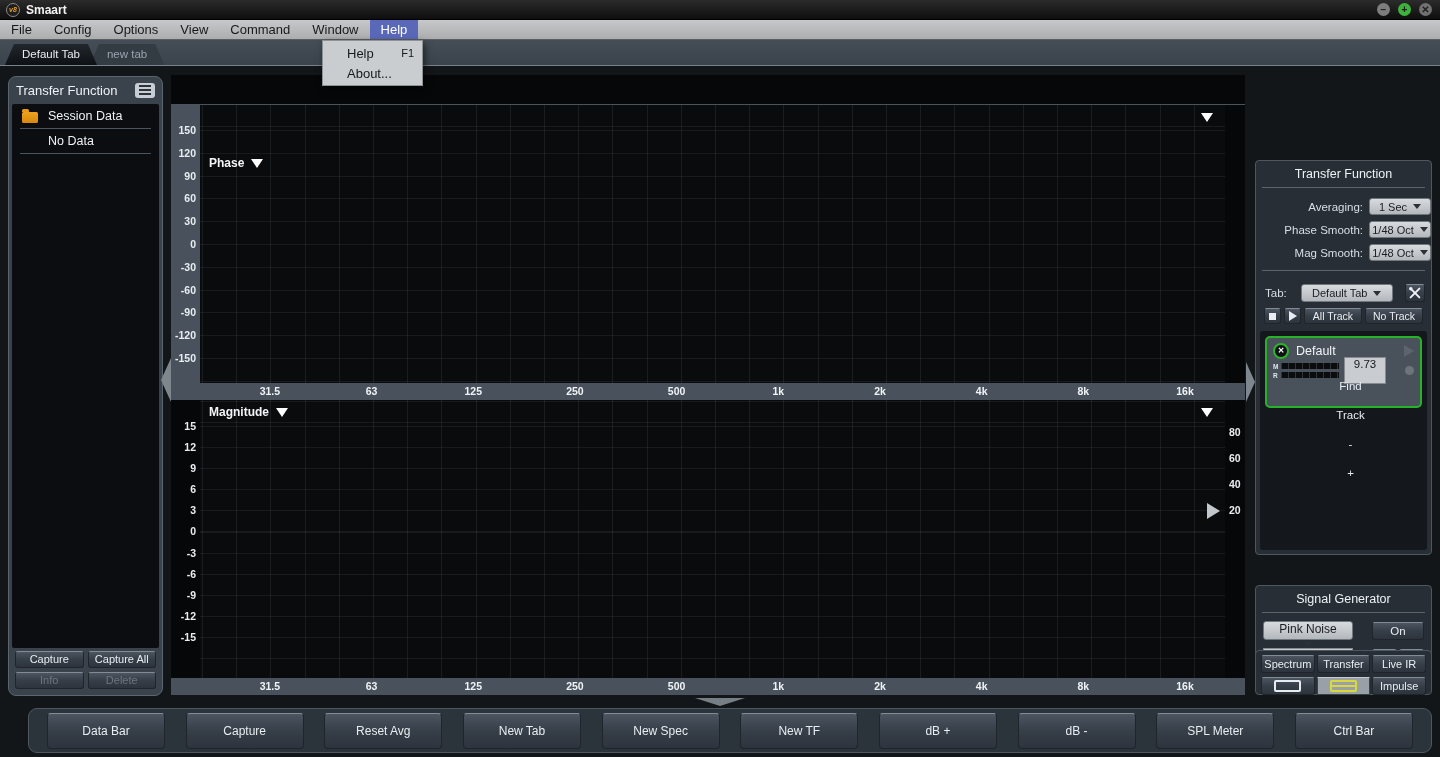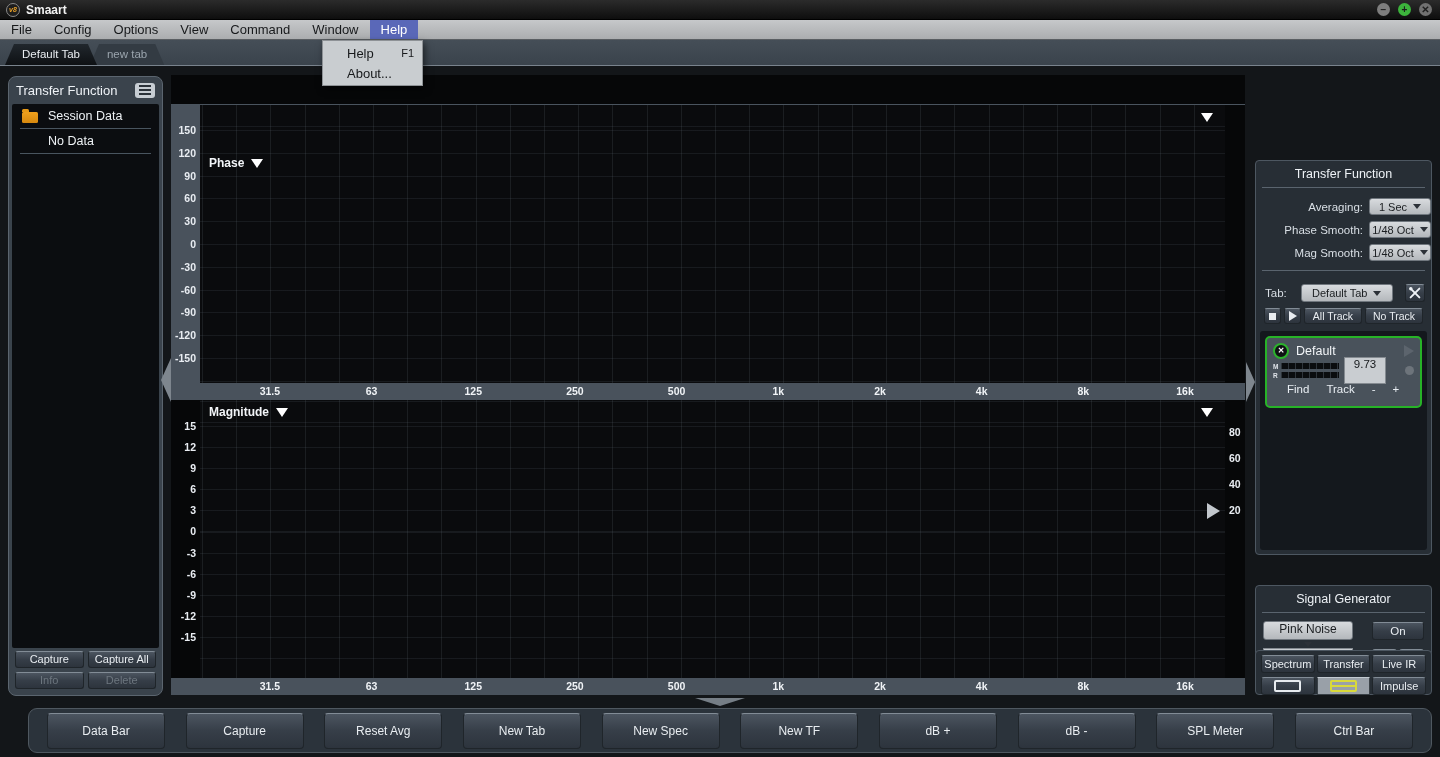--- a/index.html
+++ b/index.html
@@ -148,21 +148,21 @@
     border-bottom:6px solid transparent; border-left:10px solid #5c646d; }
   .tc-row2 { display:flex; align-items:center; gap:5px; height:19px; }
   .meters { display:flex; flex-direction:column; gap:2px; }
   .meter-line { display:flex; align-items:center; gap:2px; }
   .meter-line em { font-style:normal; font-size:6.5px; font-weight:bold; color:#dfe3e8; width:6px; }
   .meter-bar { width:58px; height:6px; background:#0a0c0e;
     background-image:repeating-linear-gradient(to right,#2e343a 0 1px,transparent 1px 7px); }
   .val-box { width:42px; height:27px; background:#c9cdd1; border:1px solid #858b91;
     font-size:11.5px; color:#15181b; text-align:center; line-height:13px; }
   .tc-circle { width:9px; height:9px; border-radius:50%; background:#6d747b; margin-left:auto; }
-  .tc-row3 { display:flex; align-items:center; gap:17px; padding-left:14px; height:18px; }
+  .tc-row3 { display:flex; align-items:center; gap:17px; padding-left:14px; height:18px;flex-direction:column; }
   .tc-row3 span { font-size:11.5px; color:#e8edf2; }
 
   #sg-box { top:510px; height:87px; }
   .sg-row { display:flex; align-items:center; margin:8px 7px 0; }
   .sg-dd { width:90px; height:19px; justify-content:space-between; padding:0 7px; font-size:12px;flex-direction:column; }
   .on-btn { width:52px; height:18px; font-size:11.5px; line-height:16px; margin-left:auto; }
   .level-box { width:90px; height:17px; background:#c9cdd1; border:1px solid #858b91;
     font-size:11.5px; color:#15181b; text-align:center; line-height:15px; }
   .pm-group { margin-left:auto; display:flex; gap:2px; }
   .pm-btn { width:25px; height:16px; font-size:11px; line-height:14px; }

